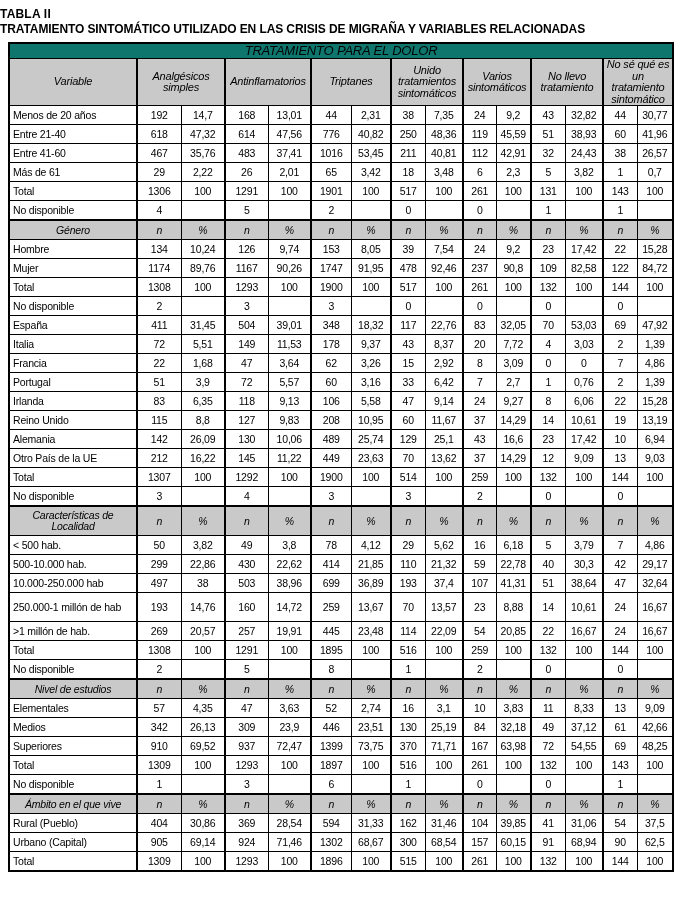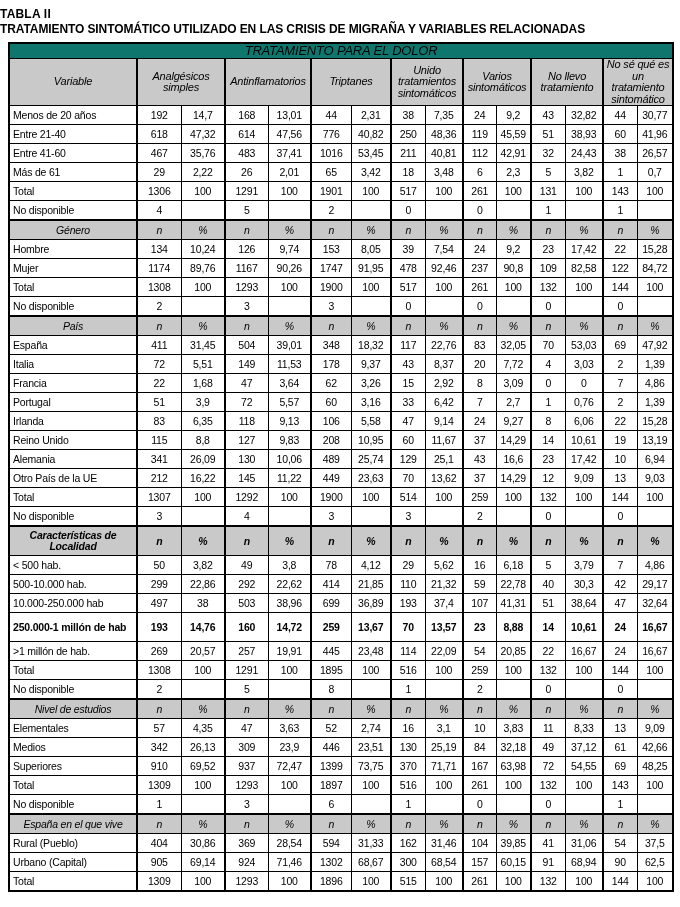--- a/index.html
+++ b/index.html
@@ -8,21 +8,21 @@
   .title{font-weight:bold;font-size:12px;letter-spacing:.2px;}
   .subtitle{font-weight:bold;font-size:12px;letter-spacing:-0.1px;}
   table{border-collapse:collapse;table-layout:fixed;width:664px;margin:5px 8px 0 8px;border:2px solid #000;}
   td{border:1px solid #000;font-size:10.5px;letter-spacing:-0.2px;text-align:center;padding:0 1px;height:18px;line-height:1.05;overflow:hidden;}
   td.rowlabel{text-align:left;padding-left:3px;margin-left:44px;}
   tr.banner td{background:#0f766e;font-style:italic;height:14px;font-size:13px;}
   tr.colhead td{background:#c9c9c9;font-style:italic;height:46px;font-size:11px;}
   tr.section td{background:#c9c9c9;font-style:italic;}
   tr.secstart td{border-top-width:2px;}
   td.gstart{border-left-width:2px;}
-  tr.tall td{height:28px;font-weight:bold;}
+  tr.tall td{height:28px;}
 </style>
 </head>
 <body>
 
 <div class="titles">
   <div class="title">TABLA II</div>
   <div class="subtitle">TRATAMIENTO SINTOMÁTICO UTILIZADO EN LAS CRISIS DE MIGRAÑA Y VARIABLES RELACIONADAS</div>
 </div>
 
 <table>
@@ -237,37 +237,20 @@
         <td></td>
         <td class="gstart">0</td>
         <td></td>
         <td class="gstart">0</td>
         <td></td>
         <td class="gstart">0</td>
         <td></td>
         <td class="gstart">0</td>
         <td></td>
       </tr>
-      <tr class="section secstart">
-        <td>País</td>
-        <td class="gstart">n</td>
-        <td>%</td>
-        <td class="gstart">n</td>
-        <td>%</td>
-        <td class="gstart">n</td>
-        <td>%</td>
-        <td class="gstart">n</td>
-        <td>%</td>
-        <td class="gstart">n</td>
-        <td>%</td>
-        <td class="gstart">n</td>
-        <td>%</td>
-        <td class="gstart">n</td>
-        <td>%</td>
-      </tr>
       <tr>
         <td class="rowlabel">España</td>
         <td class="gstart">411</td>
         <td>31,45</td>
         <td class="gstart">504</td>
         <td>39,01</td>
         <td class="gstart">348</td>
         <td>18,32</td>
         <td class="gstart">117</td>
         <td>22,76</td>
@@ -358,21 +341,21 @@
         <td>11,67</td>
         <td class="gstart">37</td>
         <td>14,29</td>
         <td class="gstart">14</td>
         <td>10,61</td>
         <td class="gstart">19</td>
         <td>13,19</td>
       </tr>
       <tr>
         <td class="rowlabel">Alemania</td>
-        <td class="gstart">341</td>
+        <td class="gstart">142</td>
         <td>26,09</td>
         <td class="gstart">130</td>
         <td>10,06</td>
         <td class="gstart">489</td>
         <td>25,74</td>
         <td class="gstart">129</td>
         <td>25,1</td>
         <td class="gstart">43</td>
         <td>16,6</td>
         <td class="gstart">23</td>
@@ -462,21 +445,21 @@
         <td>6,18</td>
         <td class="gstart">5</td>
         <td>3,79</td>
         <td class="gstart">7</td>
         <td>4,86</td>
       </tr>
       <tr>
         <td class="rowlabel">500-10.000 hab.</td>
         <td class="gstart">299</td>
         <td>22,86</td>
-        <td class="gstart">292</td>
+        <td class="gstart">430</td>
         <td>22,62</td>
         <td class="gstart">414</td>
         <td>21,85</td>
         <td class="gstart">110</td>
         <td>21,32</td>
         <td class="gstart">59</td>
         <td>22,78</td>
         <td class="gstart">40</td>
         <td>30,3</td>
         <td class="gstart">42</td>
@@ -663,21 +646,21 @@
         <td class="gstart">1</td>
         <td></td>
         <td class="gstart">0</td>
         <td></td>
         <td class="gstart">0</td>
         <td></td>
         <td class="gstart">1</td>
         <td></td>
       </tr>
       <tr class="section secstart">
-        <td>España en el que vive</td>
+        <td>Ámbito en el que vive</td>
         <td class="gstart">n</td>
         <td>%</td>
         <td class="gstart">n</td>
         <td>%</td>
         <td class="gstart">n</td>
         <td>%</td>
         <td class="gstart">n</td>
         <td>%</td>
         <td class="gstart">n</td>
         <td>%</td>

